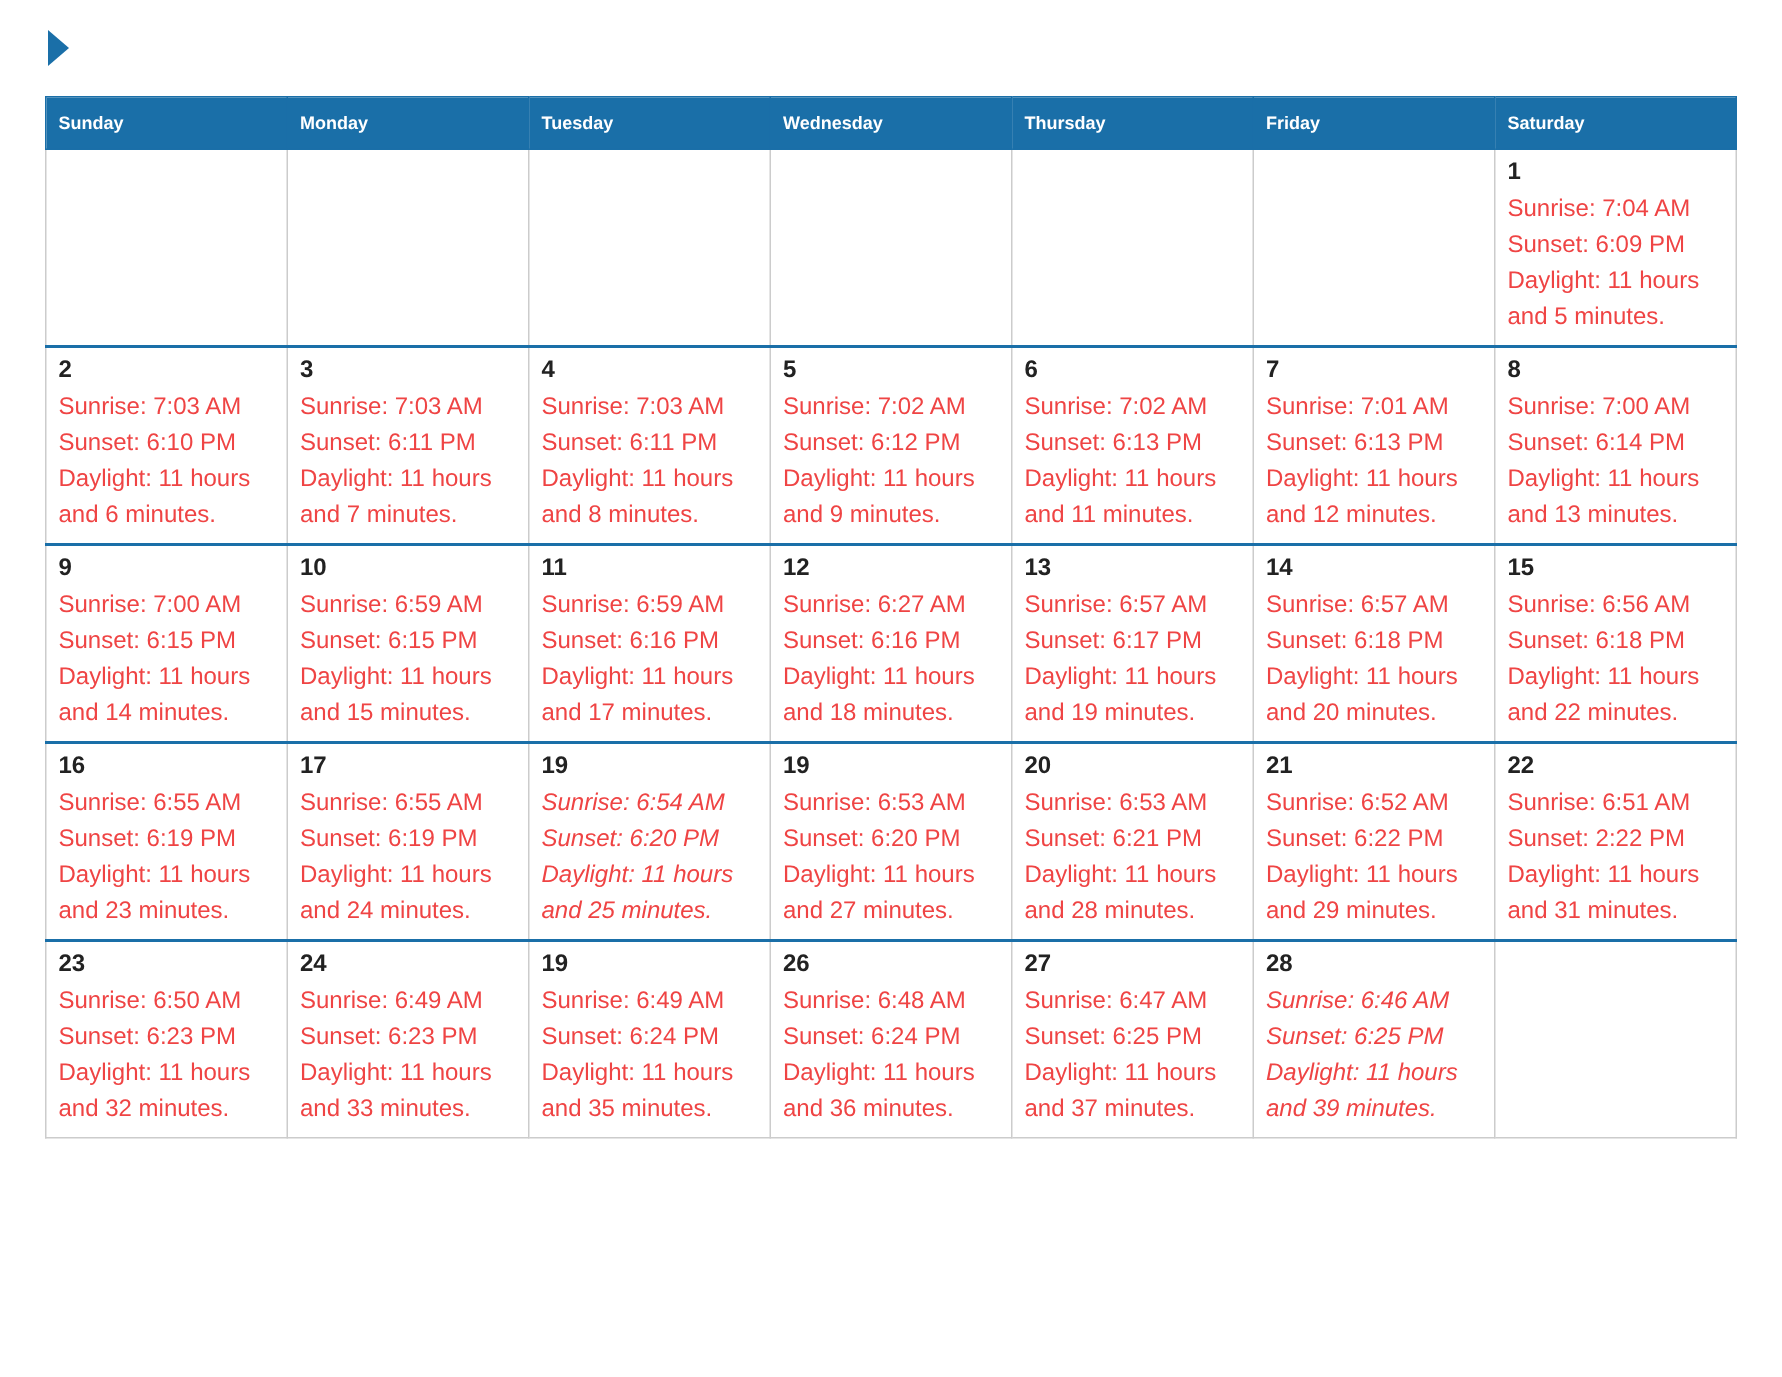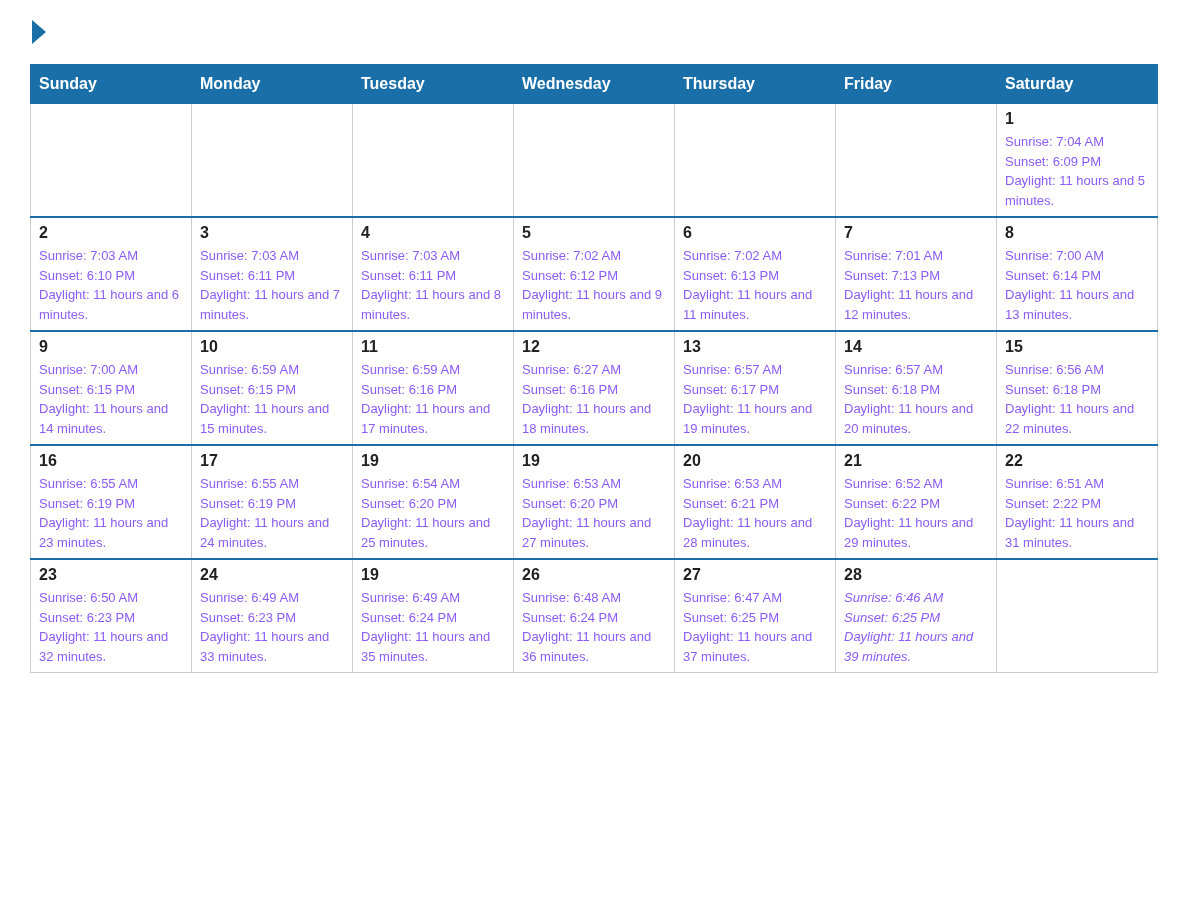--- a/index.html
+++ b/index.html
@@ -54,21 +54,21 @@
       margin-top: 4px;
     }
     .calendar {
       width: 100%;
       border-collapse: collapse;
       border: 1px solid #bbb;
     }
     .calendar th {
       background-color: #1a6fa8;
       color: #fff;
-      font-size: 16px;
+      font-size: 12px;
       font-weight: bold;
       padding: 10px 8px;
       text-align: left;
       border: 1px solid #1a6fa8;
     }
     .calendar td {
       vertical-align: top;
       border: 1px solid #ccc;
       padding: 6px 8px;
       width: 14.28%;
@@ -76,22 +76,22 @@
       height: 110px;
     }
     .day-number {
       font-size: 16px;
       font-weight: bold;
       color: #222;
       display: block;
       margin-bottom: 4px;
     }
     .day-info {
-      font-size: 13px;
-      color: #8b5cf6;
+      font-size: 16px;
+      color: #ef4444;
       line-height: 1.5;
     }
     .empty-cell {
       background: #fff;
     }
     .row-top {
       border-top: 2px solid #1a6fa8;
     }
   </style>
 </head>
@@ -163,21 +163,21 @@
         </td>
         <td>
           <span class="day-number">6</span>
           <div class="day-info" style="white-space: pre-line;">Sunrise: 7:02 AM
 Sunset: 6:13 PM
 Daylight: 11 hours and 11 minutes.</div>
         </td>
         <td>
           <span class="day-number">7</span>
           <div class="day-info" style="white-space: pre-line;">Sunrise: 7:01 AM
-Sunset: 7:13 PM
+Sunset: 6:13 PM
 Daylight: 11 hours and 12 minutes.</div>
         </td>
         <td>
           <span class="day-number">8</span>
           <div class="day-info" style="white-space: pre-line;">Sunrise: 7:00 AM
 Sunset: 6:14 PM
 Daylight: 11 hours and 13 minutes.</div>
         </td>
       </tr>
       <tr class="row-top">
@@ -232,21 +232,21 @@
 Daylight: 11 hours and 23 minutes.</div>
         </td>
         <td>
           <span class="day-number">17</span>
           <div class="day-info" style="white-space: pre-line;">Sunrise: 6:55 AM
 Sunset: 6:19 PM
 Daylight: 11 hours and 24 minutes.</div>
         </td>
         <td>
           <span class="day-number">19</span>
-          <div class="day-info" style="white-space: pre-line;">Sunrise: 6:54 AM
+          <div class="day-info" style="white-space: pre-line; font-style: italic;">Sunrise: 6:54 AM
 Sunset: 6:20 PM
 Daylight: 11 hours and 25 minutes.</div>
         </td>
         <td>
           <span class="day-number">19</span>
           <div class="day-info" style="white-space: pre-line;">Sunrise: 6:53 AM
 Sunset: 6:20 PM
 Daylight: 11 hours and 27 minutes.</div>
         </td>
         <td>

